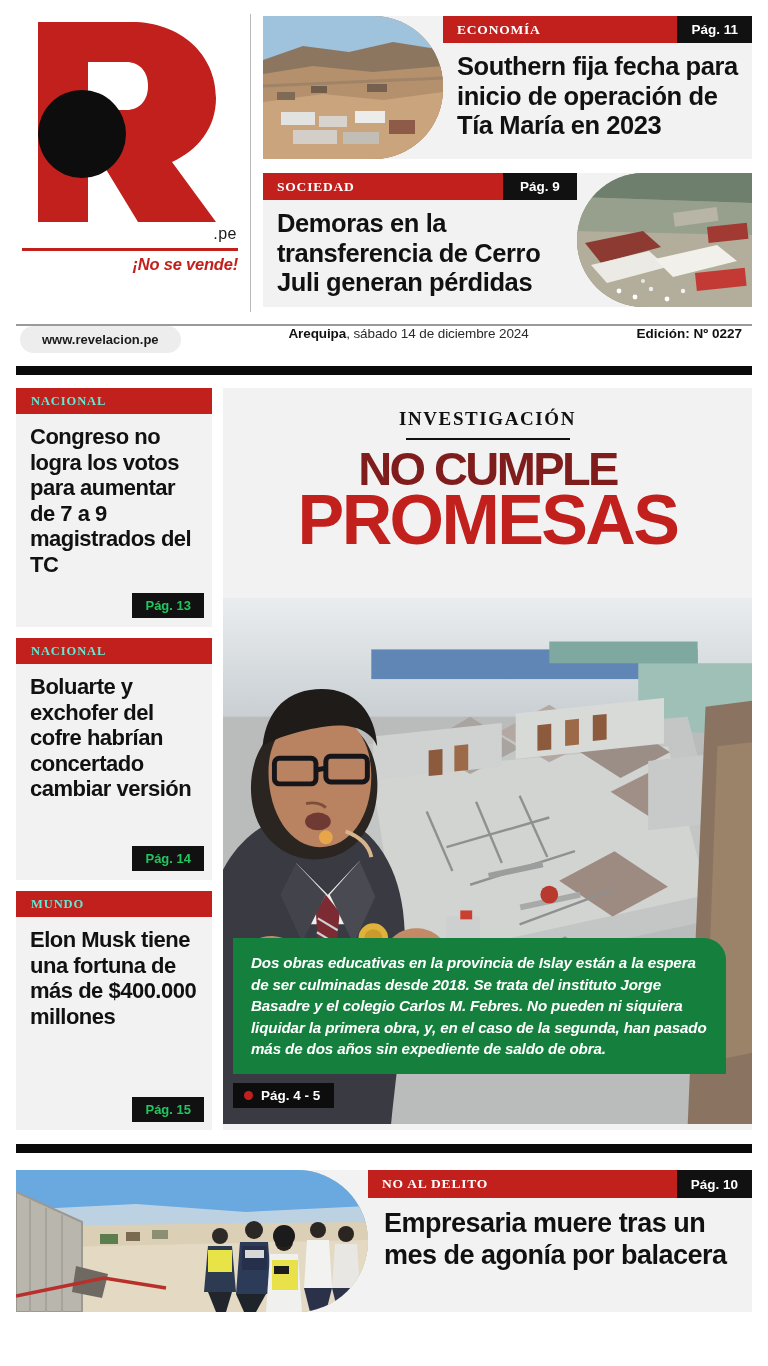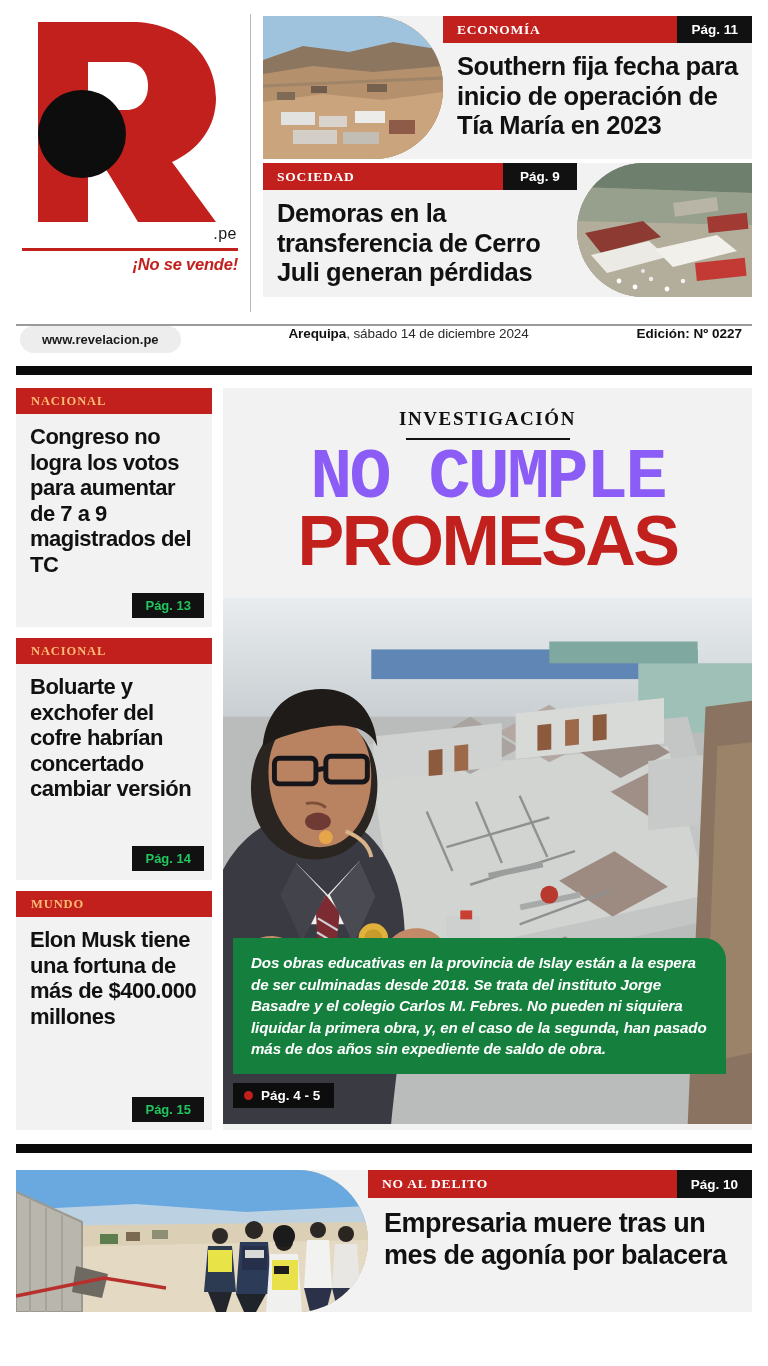--- a/index.html
+++ b/index.html
@@ -92,21 +92,21 @@
     width: 1px;
     background: #b9b9b9;
     margin: 4px 12px 10px 12px;
     flex: 0 0 1px;
   }
 
   .top-stories {
     flex: 1;
     display: flex;
     flex-direction: column;
-    gap: 4px;
+    gap: 14px;
     padding-top: 6px;
   }
 
   
   .tstory {
     background: #f2f2f2;
     display: flex;
     overflow: hidden;
   }
 
@@ -230,21 +230,21 @@
     display: flex;
     flex-direction: column;
     position: relative;
   }
   .scard-1 { height: 239px; }
   .scard-2 { height: 242px; }
   .scard-3 { height: 239px; }
 
   .scat {
     background: #C1201D;
-    color: #fdba74;
+    color: #5eead4;
     font-family: "Liberation Serif", serif;
     font-weight: bold;
     font-size: 12.5px;
     letter-spacing: 0.9px;
     padding: 6px 0 6px 15px;
     height: 26px;
     display: flex;
     align-items: center;
   }
 
@@ -302,23 +302,22 @@
 
   .bighead {
     text-align: center;
     font-weight: bold;
     line-height: 0.92;
     letter-spacing: -2.6px;
     margin-top: 7px;
   }
   .bighead .l1 {
     display: block;
-    font-size: 70px;
-    color: #8b5cf6;
-    font-family: Liberation Mono, monospace;
+    font-size: 47px;
+    color: #7f1d1d;
   }
   .bighead .l2 {
     display: block;
     font-size: 70px;
     color: #C1201D;
     margin-top: -2px;
   }
 
   .feature-photo {
     position: absolute;

